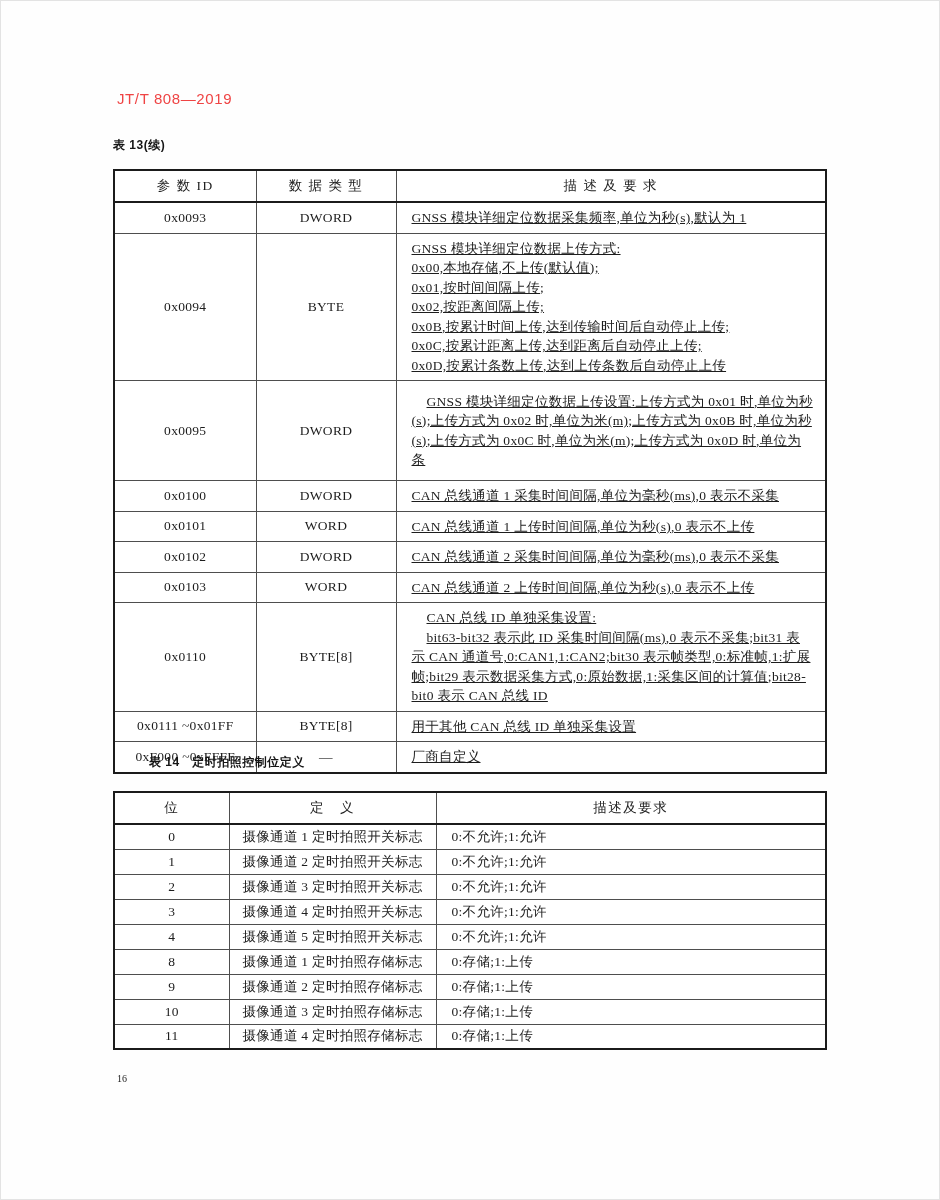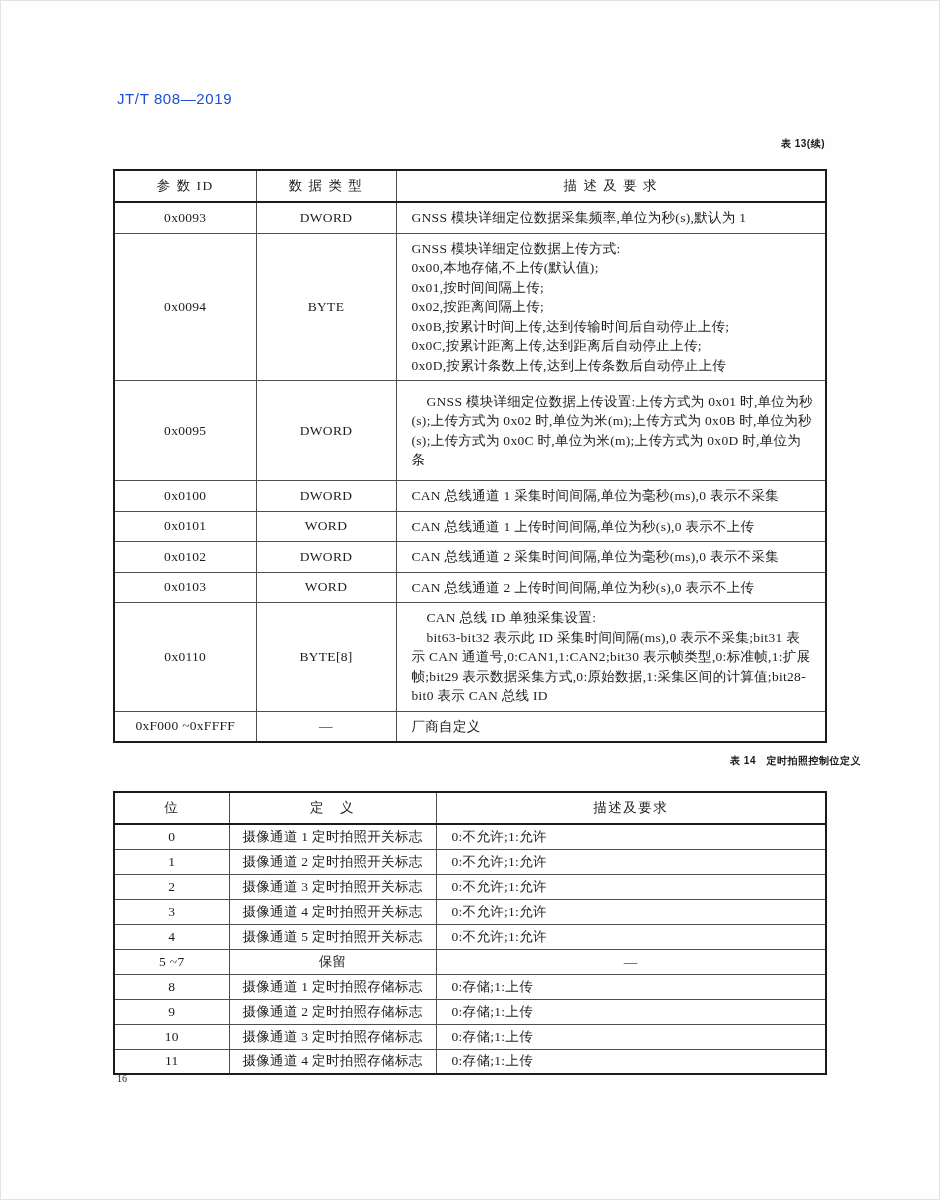--- a/index.html
+++ b/index.html
@@ -4,26 +4,26 @@
 <style>
   html,body { margin:0; padding:0; background:#ffffff; }
   .page {
     position:relative; width:940px; height:1200px; background:#fefefe;
     font-family:"Liberation Serif","DejaVu Serif",serif; color:#1d1d1d;
     overflow:hidden; box-shadow: inset 0 0 0 1px #e3e3e3;
   }
   .doc-number {
     position:absolute; left:117px; top:90px;
     font-family:"Liberation Sans","DejaVu Sans",sans-serif;
-    font-size:15px; letter-spacing:0.6px; color:#1d4ed8;
+    font-size:15px; letter-spacing:0.6px; color:#ef4444;
   }
   .table-caption {
-    position:absolute; left:113px; width:712px; text-align:right;
+    position:absolute; left:113px; width:712px; text-align:left;
     font-family:"Liberation Sans","DejaVu Sans",sans-serif;
-    font-weight:bold; font-size:10px; color:#161616; letter-spacing:0.5px;
+    font-weight:bold; font-size:12px; color:#161616; letter-spacing:0.5px;
   }
   #caption13 { top:137px; }
   #caption14 { top:754px;padding-left:36px; }
   table.std-table {
     position:absolute; left:113px; width:712px;
     border-collapse:collapse; table-layout:fixed; background:#ffffff;
     border:2px solid #1b1b1b;
   }
   #table13 { top:169px; }
   #table14 { top:791px; }
@@ -41,21 +41,21 @@
   #table13 tbody tr:nth-child(3)  { height:100px; }
   #table13 tbody tr:nth-child(4),
   #table13 tbody tr:nth-child(5),
   #table13 tbody tr:nth-child(6),
   #table13 tbody tr:nth-child(7)  { height:25px; }
   #table13 tbody tr:nth-child(8)  { height:106px; }
   #table13 tbody tr:nth-child(9)  { height:26px; }
   #table13 tbody tr:nth-child(10) { height:26px; }
   #table14 thead tr { height:26px; }
   #table14 tbody tr { height:25px; }
-  td.desc { text-align:left; padding:5px 12px 5px 15px; }
+  td.desc { text-align:left; padding:5px 12px 5px 15px;text-decoration:underline; }
   td.desc p { margin:0; line-height:19.5px; }
   td.desc.indent p { text-indent:15px; }
   #table14 td:nth-child(3) { text-align:left; padding-left:15px; }
   #table14 td.center-dash { text-align:center; padding-left:4px; }
   .page-number { position:absolute; left:117px; top:1073px; font-size:10px; color:#222; }
 </style>
 </head>
 <body>
 
 <div class="page">
@@ -135,20 +135,27 @@
         </tr>
         <tr>
           <td>0x0110</td>
           <td>BYTE[8]</td>
           <td class="desc indent">
             <p>CAN 总线 ID 单独采集设置:</p>
             <p>bit63-bit32 表示此 ID 采集时间间隔(ms),0 表示不采集;bit31 表示 CAN 通道号,0:CAN1,1:CAN2;bit30 表示帧类型,0:标准帧,1:扩展帧;bit29 表示数据采集方式,0:原始数据,1:采集区间的计算值;bit28-bit0 表示 CAN 总线 ID</p>
           </td>
         </tr>
         <tr>
+          <td>0x0111 ~0x01FF</td>
+          <td>BYTE[8]</td>
+          <td class="desc">
+            <p>用于其他 CAN 总线 ID 单独采集设置</p>
+          </td>
+        </tr>
+        <tr>
           <td>0xF000 ~0xFFFF</td>
           <td>—</td>
           <td class="desc">
             <p>厂商自定义</p>
           </td>
         </tr>
       </tbody>
   </table>
 
   <div class="table-caption" id="caption14">表 14　定时拍照控制位定义</div>
@@ -186,25 +193,20 @@
           <td>3</td>
           <td>摄像通道 4 定时拍照开关标志</td>
           <td>0:不允许;1:允许</td>
         </tr>
         <tr>
           <td>4</td>
           <td>摄像通道 5 定时拍照开关标志</td>
           <td>0:不允许;1:允许</td>
         </tr>
         <tr>
-          <td>5 ~7</td>
-          <td>保留</td>
-          <td class="center-dash">—</td>
-        </tr>
-        <tr>
           <td>8</td>
           <td>摄像通道 1 定时拍照存储标志</td>
           <td>0:存储;1:上传</td>
         </tr>
         <tr>
           <td>9</td>
           <td>摄像通道 2 定时拍照存储标志</td>
           <td>0:存储;1:上传</td>
         </tr>
         <tr>

